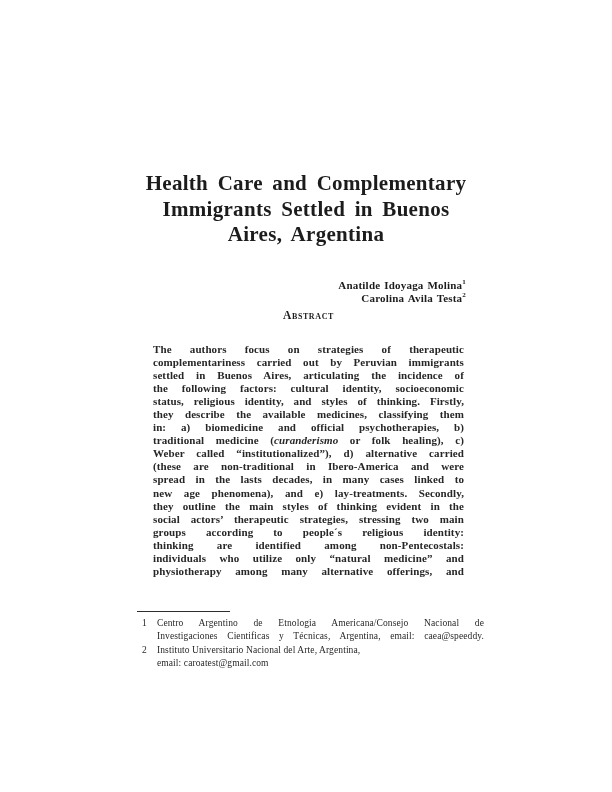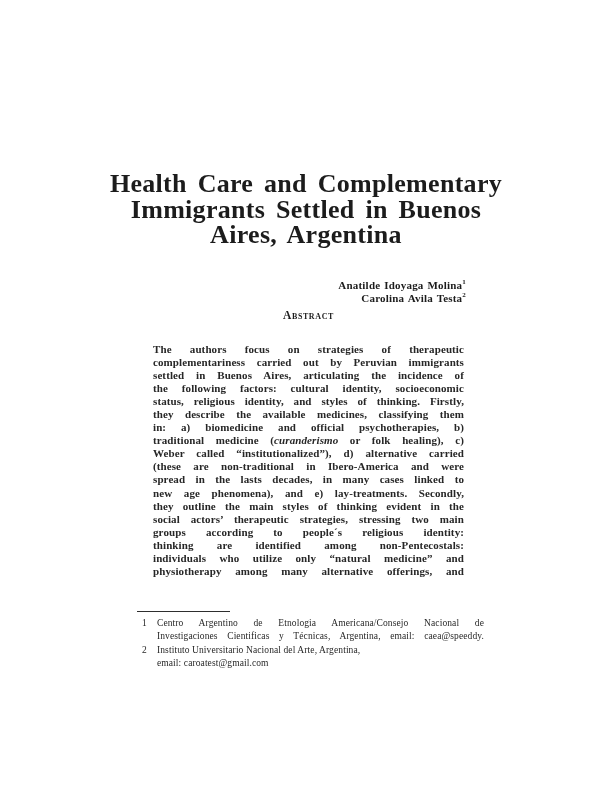--- a/index.html
+++ b/index.html
@@ -8,21 +8,21 @@
     width:612px;height:792px;
     background:#ffffff;
     font-family:"Liberation Serif", serif;
     color:#262626;
     overflow:hidden;
   }
   
   .title{
     position:absolute;top:171px;left:76px;width:460px;margin:0;
     text-align:center;
-    font-size:26px;line-height:25.5px;font-weight:bold;
+    font-size:21px;line-height:25.5px;font-weight:bold;
     color:#1c1c1c;letter-spacing:0.3px;word-spacing:4px;
   }
   
   .authors{
     position:absolute;top:279px;right:146px;
     text-align:right;font-weight:bold;
     font-size:11px;line-height:13.4px;color:#1c1c1c;
     letter-spacing:0.2px;word-spacing:1px;margin-left:24px;
   }
   .author-line sup{font-size:7px;line-height:0;vertical-align:super;}

